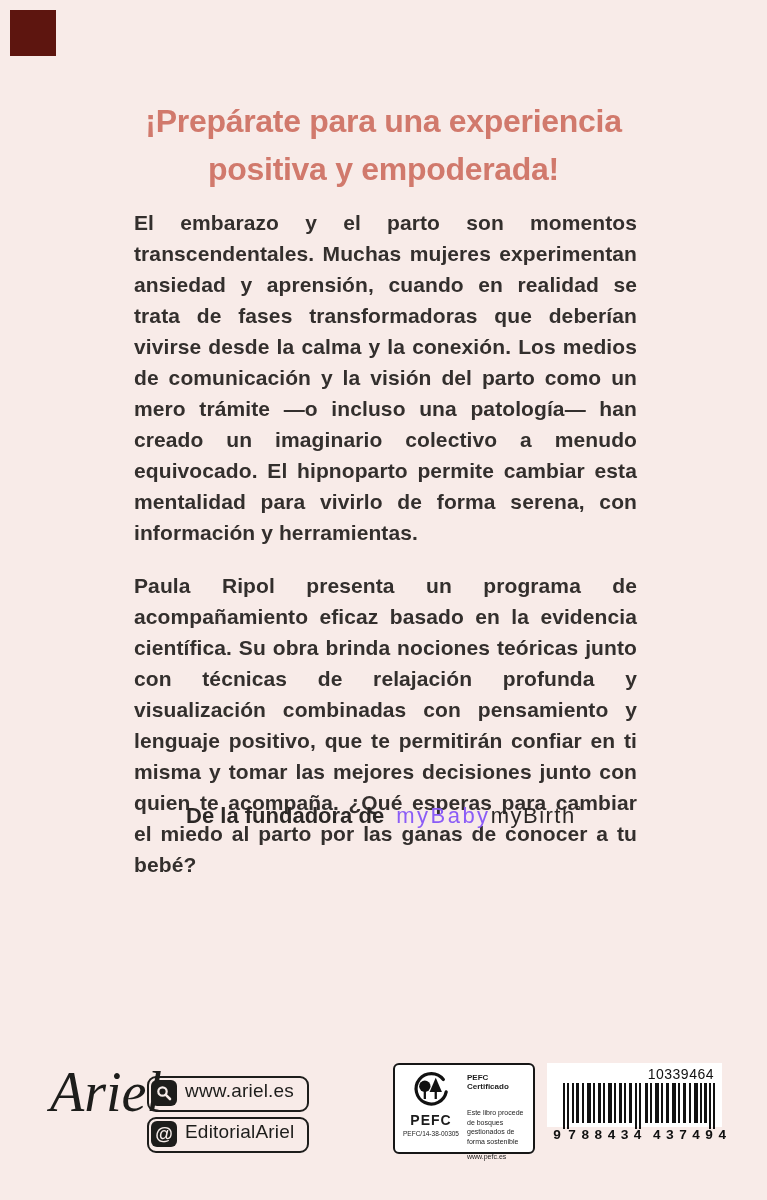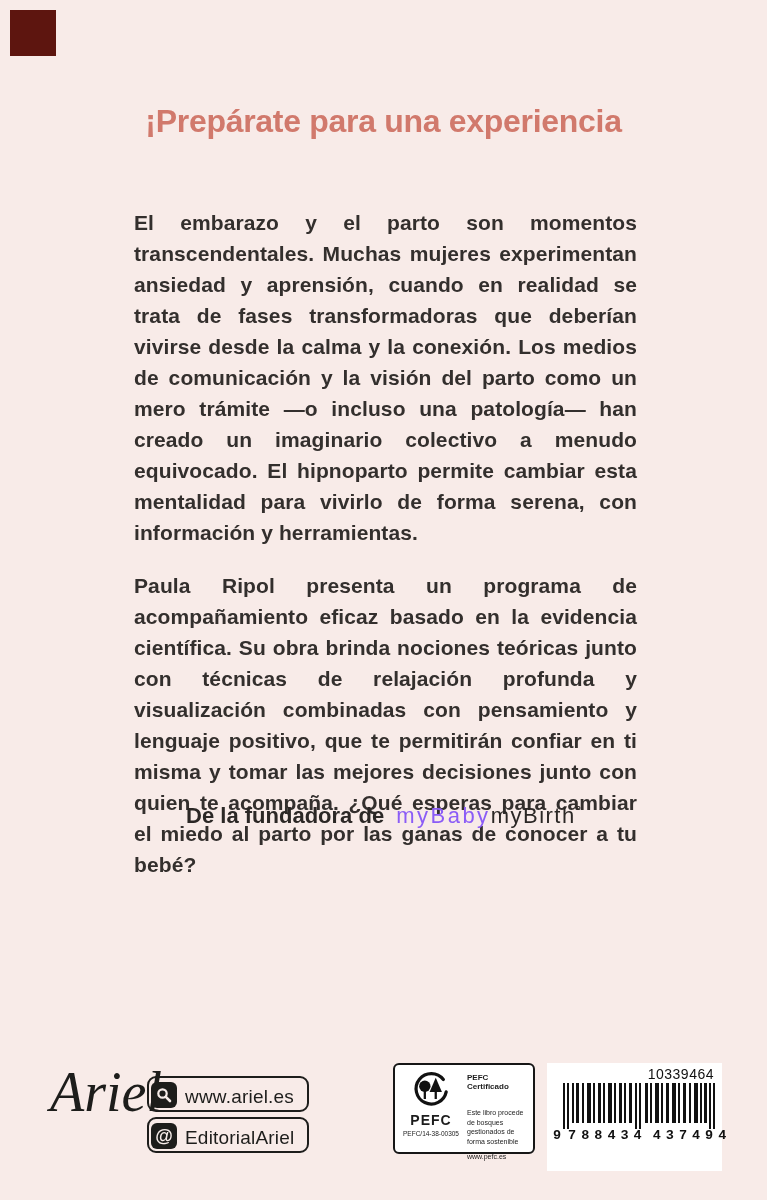--- a/index.html
+++ b/index.html
@@ -34,21 +34,21 @@
   .founder-line .sup { font-size:13px; vertical-align:8px; font-weight:bold; }
 
   .ariel-logo {
     position:absolute; left:50px; top:1066px;
     font-family:"Liberation Serif", serif; font-style:italic;
     font-size:56px; line-height:52px; color:#1d1d1b;
   }
 
   .badges { position:absolute; left:147px; top:1076px; display:flex; flex-direction:column; gap:5px; }
   .badge {
-    display:flex; align-items:flex-end; gap:8px;
+    display:flex; align-items:flex-start; gap:8px;
     border:2.5px solid #1d1d1b; border-radius:9px;
     padding:2px 13px 2px 2px; height:28px; background:transparent;
   }
   .badge-icon {
     width:26px; height:26px; background:#1d1d1b; border-radius:6px;
     color:#f6ece9; display:flex; align-items:center; justify-content:center;
     font-weight:bold; font-size:18px; flex:0 0 auto;
   }
   .badge-label { font-size:19px; color:#1d1d1b; letter-spacing:0.2px; }
 
@@ -59,41 +59,42 @@
   }
   .pefc-left { width:58px; display:flex; flex-direction:column; align-items:center; }
   .pefc-word { font-weight:bold; font-size:14px; letter-spacing:1px; line-height:14px; }
   .pefc-code { font-size:6.5px; margin-top:3px; white-space:nowrap; }
   .pefc-right { flex:1; display:flex; flex-direction:column; padding-top:2px; }
   .pefc-title { font-size:8px; font-weight:bold; margin-bottom:17px; }
   .pefc-desc { font-size:7px; line-height:9.5px; margin-bottom:7px; }
   .pefc-url { font-size:7px; margin-top:auto; }
 
   .barcode-box {
-    position:absolute; left:547px; top:1063px; width:175px; height:108px;
+    position:absolute; left:547px; top:1063px; width:175px; height:64px;
     background:#ffffff; box-sizing:border-box; padding:4px 8px 4px 6px; color:#111;
   }
   .bc-top { text-align:right; font-size:14px; line-height:15px; letter-spacing:0.5px; }
   .bc-bars { display:block; margin:1px 0 0 10px; }
   .bc-digits {
     display:flex; align-items:baseline; margin-top:-1px;
     font-family:"Liberation Mono", monospace; font-size:13.5px; font-weight:bold;
   }
   .bc-lead { margin-right:7px; }
   .bc-group { letter-spacing:5px; margin-right:6px; }
 </style>
 </head>
 <body>
 
 <div class="cover">
 
   <div class="corner-square"></div>
 
   <h1 class="headline">
     <span>¡Prepárate para una experiencia</span>
+    <span>positiva y empoderada!</span>
   </h1>
 
   <div class="body-col">
     <p>El embarazo y el parto son momentos transcendentales. Muchas mujeres experimentan ansiedad y aprensión, cuando en realidad se trata de fases transformadoras que deberían vivirse desde la calma y la conexión. Los medios de comunicación y la visión del parto como un mero trámite —o incluso una patología— han creado un imaginario colectivo a menudo equivocado. El hipnoparto permite cambiar esta mentalidad para vivirlo de forma serena, con información y herramientas.</p>
     <p>Paula Ripol presenta un programa de acompañamiento eficaz basado en la evidencia científica. Su obra brinda nociones teóricas junto con técnicas de relajación profunda y visualización combinadas con pensamiento y lenguaje positivo, que te permitirán confiar en ti misma y tomar las mejores decisiones junto con quien te acompaña. ¿Qué esperas para cambiar el miedo al parto por las ganas de conocer a tu bebé?</p>
   </div>
 
   <div class="founder-line">
     <span class="prefix">De la fundadora de</span><span class="brand-regular">myBaby</span><span class="brand-bold">myBirth</span><span class="sup">°</span>
   </div>

